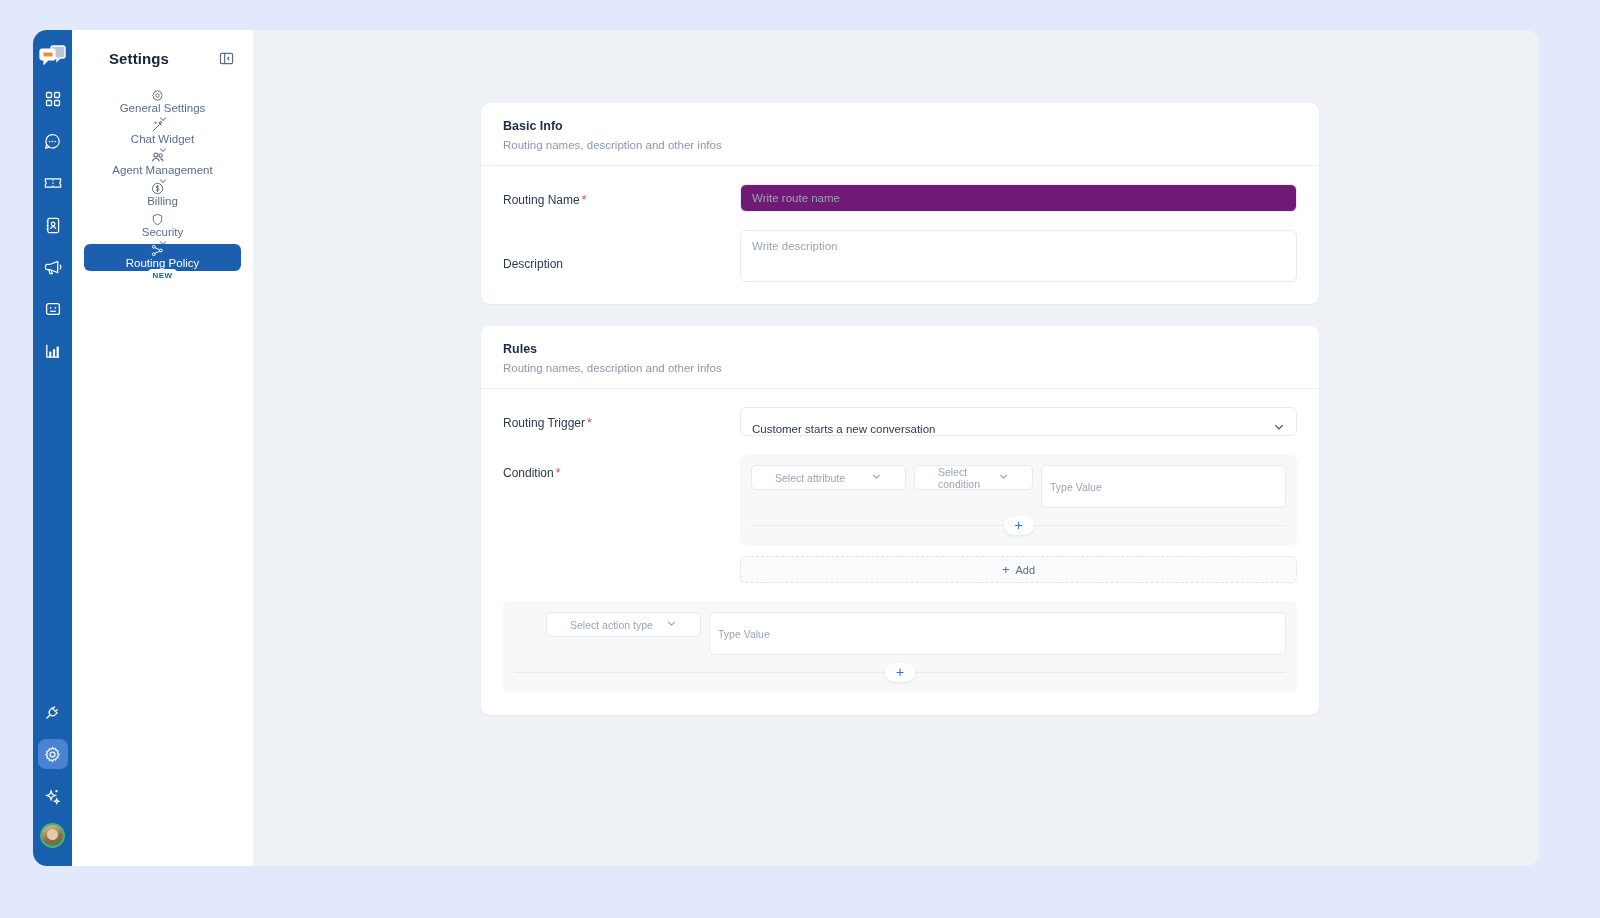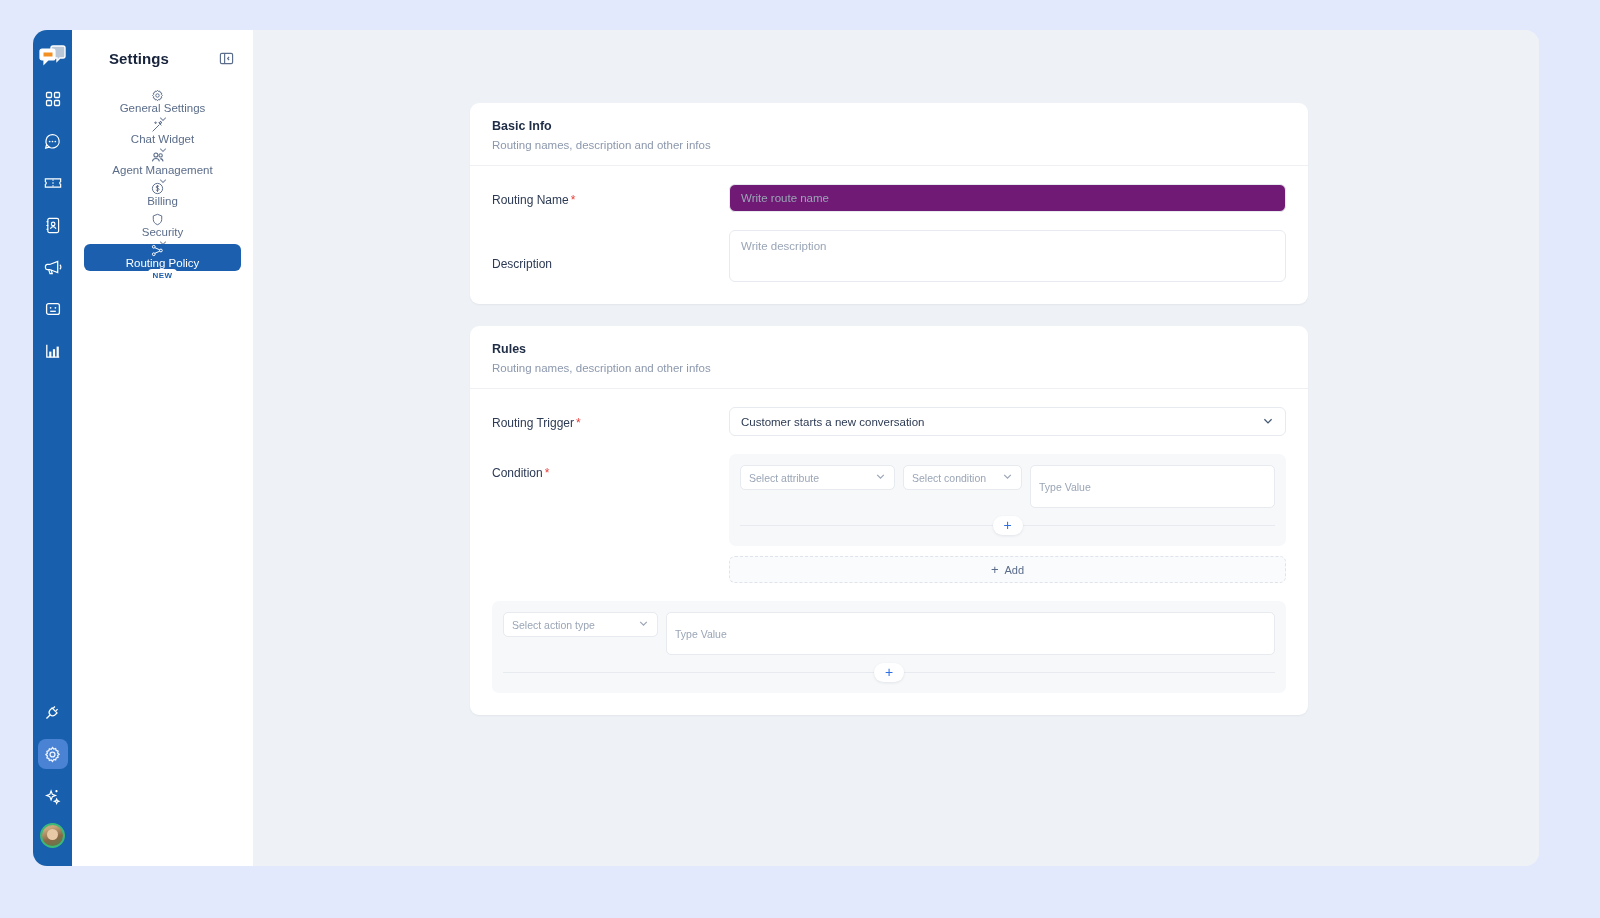--- a/index.html
+++ b/index.html
@@ -118,21 +118,21 @@
   }
   
   .content {
     flex: 1;
     background: #eef1f5;
     position: relative;
     overflow: hidden;
   }
   .forms {
     position: absolute;
-    left: 217px; top: 73px;
+    left: 228px; top: 73px;
     width: 838px;
   }
   .card {
     background: #ffffff;
     border-radius: 9px;
     box-shadow: 0 1px 2px rgba(23,35,59,.05);
     margin-bottom: 22px;
   }
   .card-head {
     padding: 16px 22px 14px 22px;
@@ -187,44 +187,44 @@
   }
   .select {
     width: 100%;
     height: 29px;
     border: 1px solid #e7eaee;
     border-radius: 6px;
     background: #fff;
     font-size: 11.5px;
     color: #2c3a53;
     padding: 0 11px;
-    display: flex; align-items: center; justify-content: space-between;
+    display: flex; align-items: flex-end; justify-content: space-between;
     cursor: pointer;
   }
   .group-box {
     background: #f6f8fa;
     border-radius: 7px;
     padding: 11px 11px 4px 11px;
   }
   .group-row { display: flex; gap: 8px; }
   .sel-sm {
     height: 25px;
     border: 1px solid #e7eaee;
     border-radius: 5px;
     background: #fff;
     font-size: 10.5px;
     color: #9aa5b6;
-    padding: 0 8px;
+    padding: 0 23px;
     display: flex; align-items: center; justify-content: space-between;
     gap: 6px;
     cursor: pointer;
   }
   .sel-attr { width: 155px; flex: 0 0 155px; }
   .sel-cond { width: 119px; flex: 0 0 119px; }
-  .sel-action { width: 155px; flex: 0 0 155px; }
+  .sel-action { width: 155px; flex: 0 0 155px; margin-left: 32px; }
   .val-input {
     flex: 1;
     height: 43px;
     border: 1px solid #e7eaee;
     border-radius: 5px;
     background: #fff;
     font-size: 10.5px;
     color: #9aa5b6;
     padding: 0 8px;
     display: flex; align-items: center;

